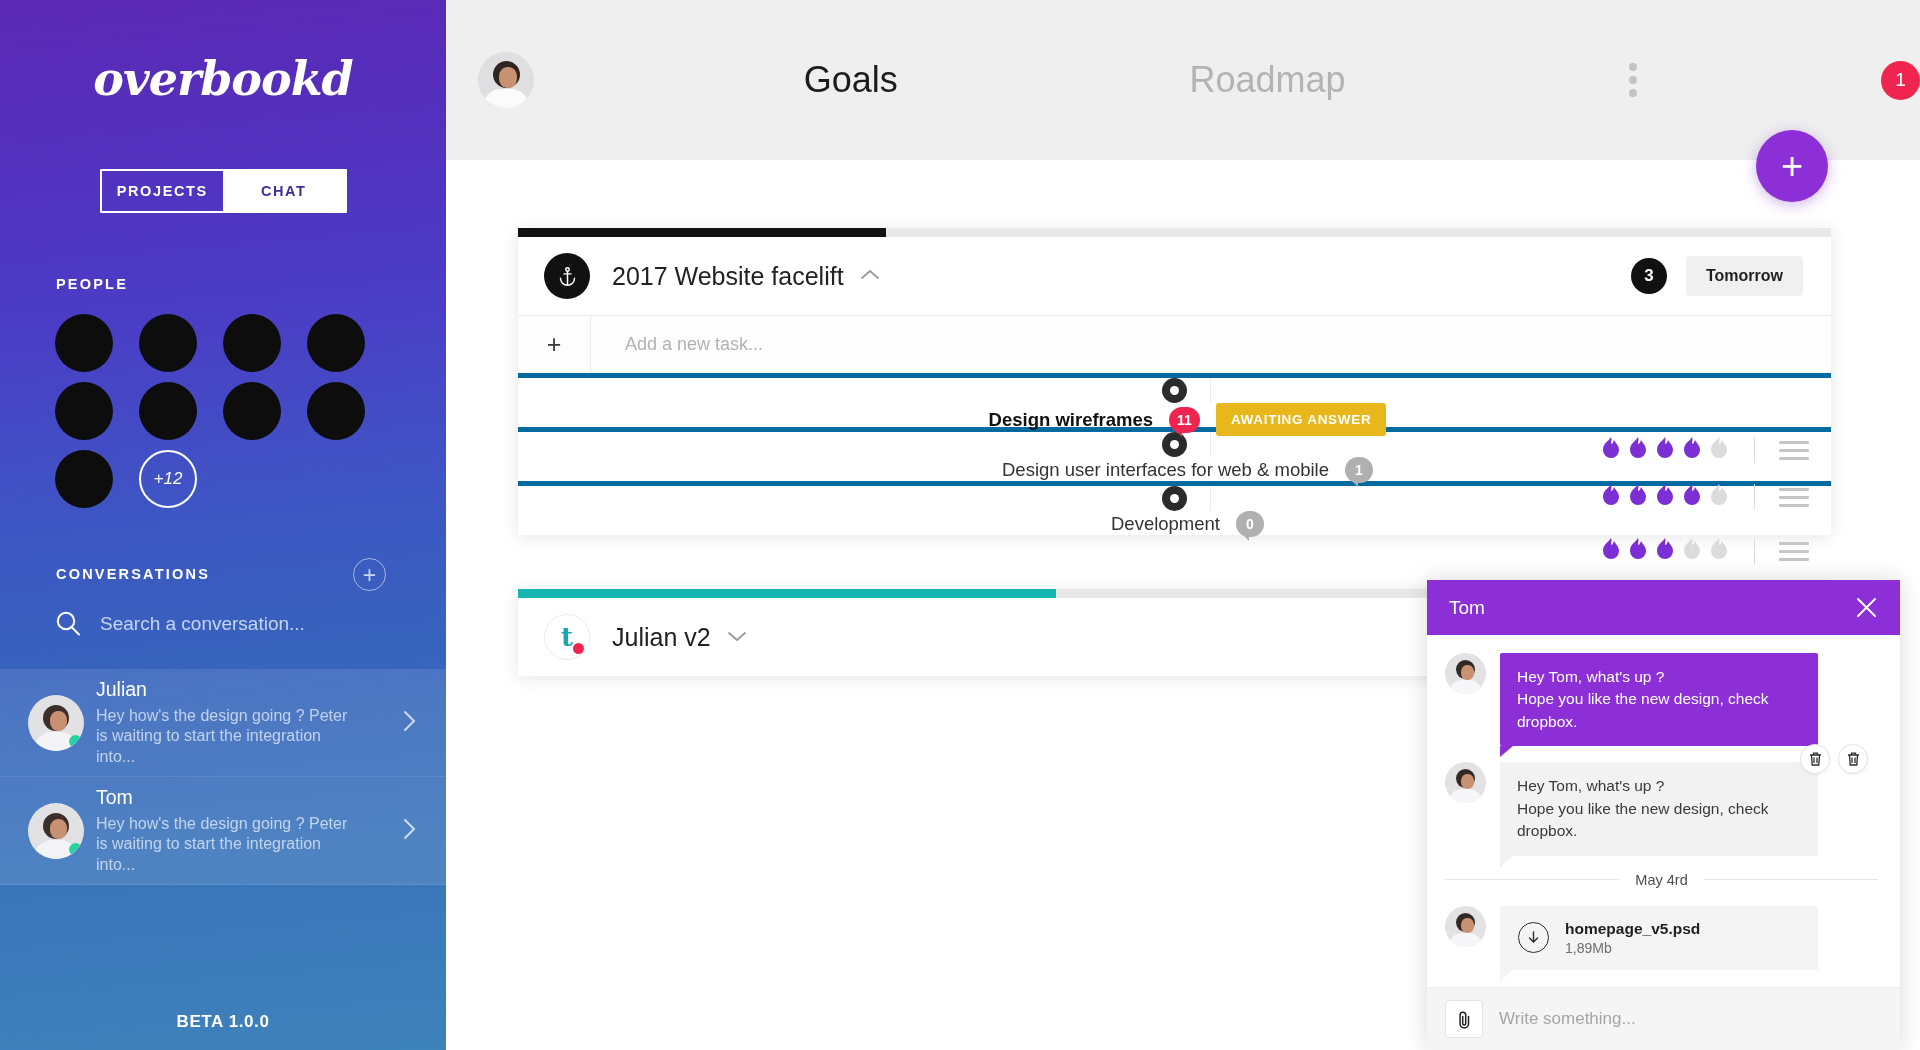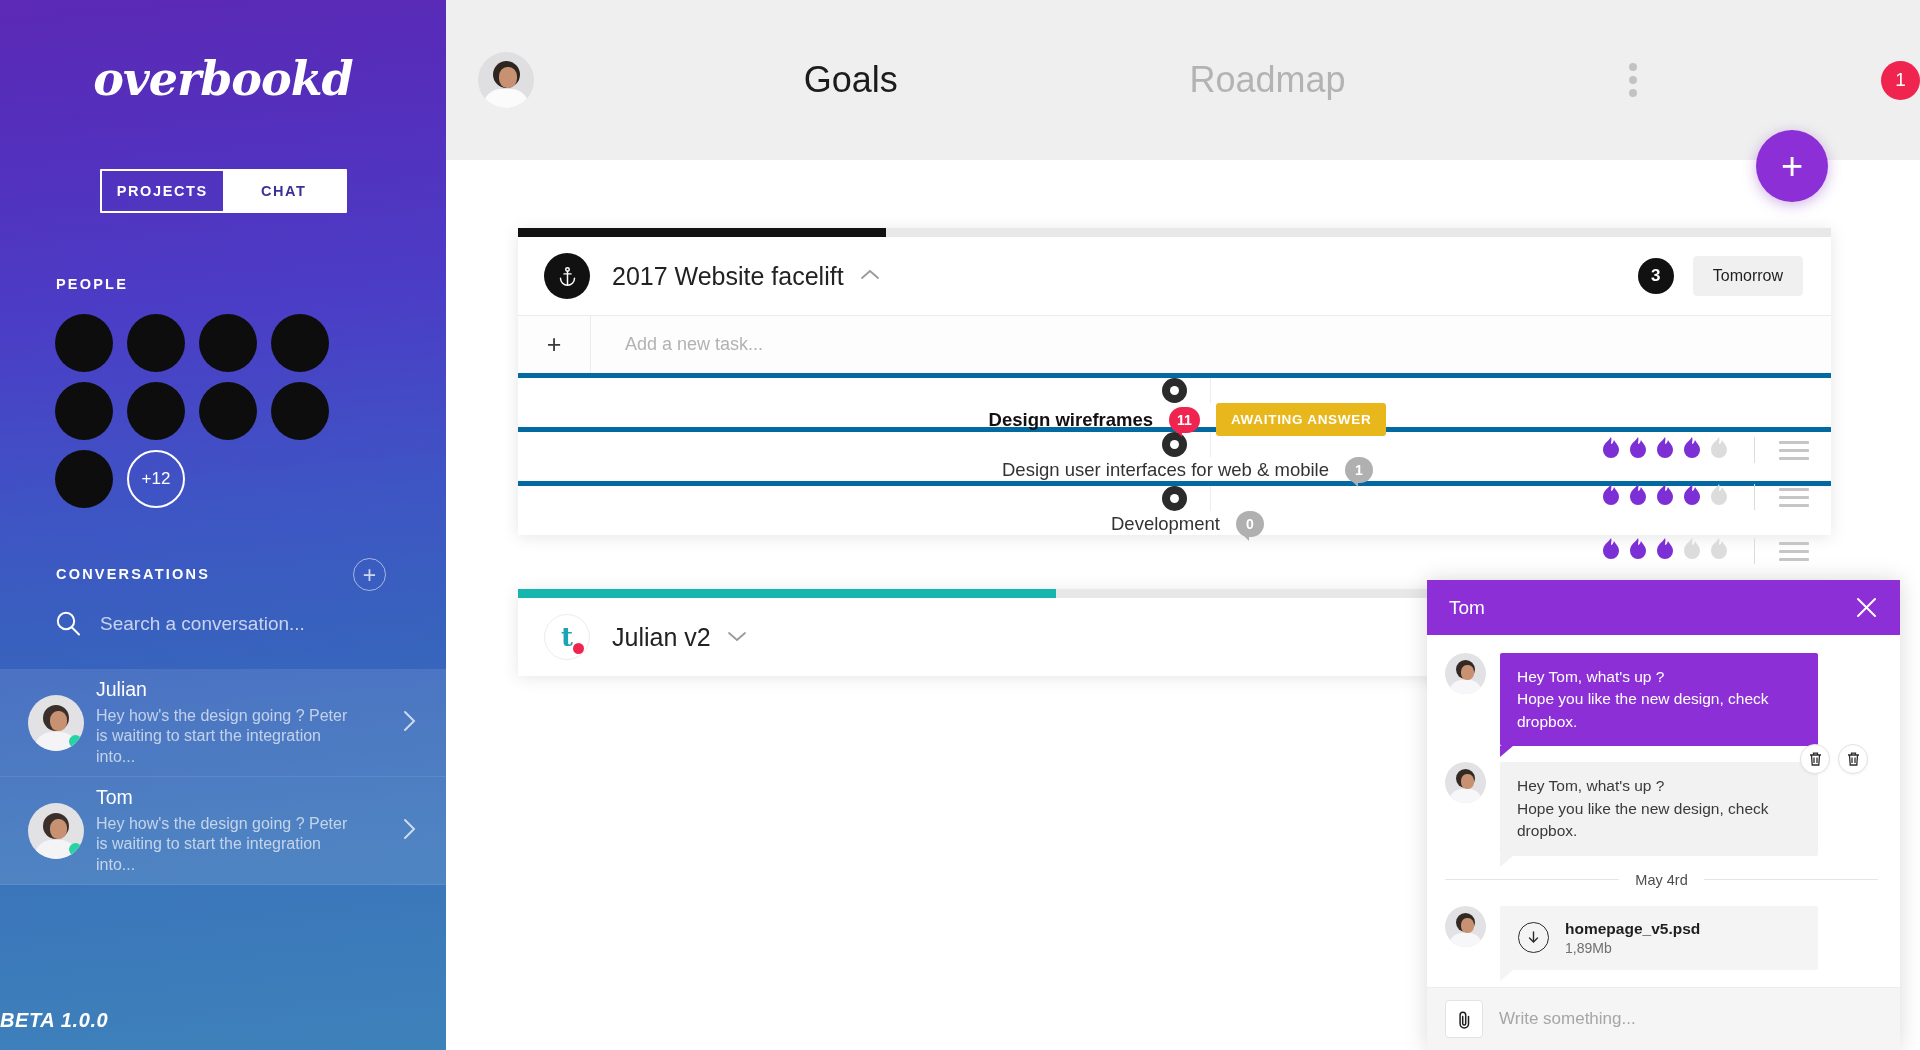--- a/index.html
+++ b/index.html
@@ -35,21 +35,21 @@
   .toggle-btn.active { background:rgba(255,255,255,0.0); color:#fff; }
   .toggle-btn.inactive { background:#fff; color:#3b3098; }
 
   .sec-label {
     margin-left:56px; font-size:14.5px; font-weight:700;
     letter-spacing:2.2px; color:#ffffff;
   }
   .people-sec { margin-top:63px; }
   .avatar-grid {
     margin:22px 0 0 55px; width:330px;
-    display:flex; flex-wrap:wrap; gap:10px 14px;
+    display:flex; flex-wrap:wrap; gap:10px 26px;font-style:italic;
   }
   .avatar-dot {
     width:58px; height:58px; border-radius:50%;
     background:#0d0d0d;
   }
   .avatar-more {
     width:58px; height:58px; border-radius:50%;
     border:2px solid #fff; background:transparent;
     display:flex; align-items:center; justify-content:center;
     font-size:17px; font-weight:500; color:#fff;
@@ -96,22 +96,22 @@
   }
   .conv-txt { margin-left:12px; width:258px; }
   .conv-name { font-size:19.5px; font-weight:400; color:#fff; margin-bottom:5px; }
   .conv-prev { font-size:16px; line-height:1.28; color:rgba(255,255,255,0.66); }
   .conv-chev {
     position:absolute; right:30px; top:50%; transform:translateY(-50%);
     color:rgba(255,255,255,0.72);
   }
   .beta {
     position:absolute; bottom:18px; left:0; width:100%;
-    text-align:left; font-size:20px; font-weight:700;
-    letter-spacing:0.6px; color:#fff;font-style:italic;
+    text-align:center; font-size:17px; font-weight:700;
+    letter-spacing:0.6px; color:#fff;
   }
 
   
   .main { flex:1; height:1050px; position:relative; background:#ffffff; }
   .topbar {
     height:160px; background:#efefef; display:flex; align-items:center;
     padding-left:32px; position:relative;justify-content:space-between;
   }
   .tb-av {
     width:56px; height:56px; border-radius:50%; background:#dfdfe1;
@@ -167,21 +167,21 @@
   }
   .card-title { margin-left:22px; font-size:25px; color:#222; font-weight:400; }
   .card-chev { margin-left:16px; color:#9a9a9a; }
   .card-right { margin-left:auto; display:flex; align-items:center; gap:19px; }
   .count-badge {
     width:36px; height:36px; border-radius:50%; background:#111;
     color:#fff; font-size:17px; font-weight:700;
     display:flex; align-items:center; justify-content:center;
   }
   .due-pill {
-    background:#f0f0f0; color:#1f1f1f; font-size:16px; font-weight:400;
+    background:#f0f0f0; color:#1f1f1f; font-size:16px; font-weight:700;
     padding:11px 20px; border-radius:4px;
   }
 
   .addrow {
     height:58px; display:flex; align-items:center;
     border-top:1px solid #ececec; background:#fdfdfd;
   }
   .plus-cell {
     width:73px; display:flex; align-items:center; justify-content:center;
     font-size:25px; color:#3a3a3a; border-right:1px solid #ececec;

